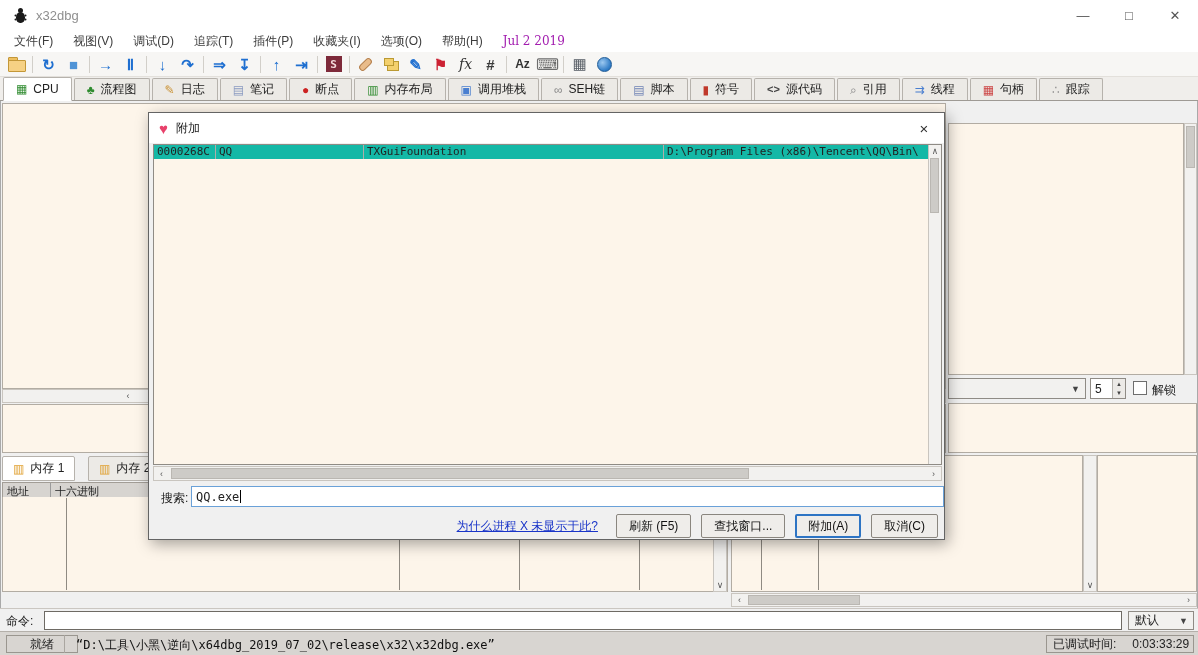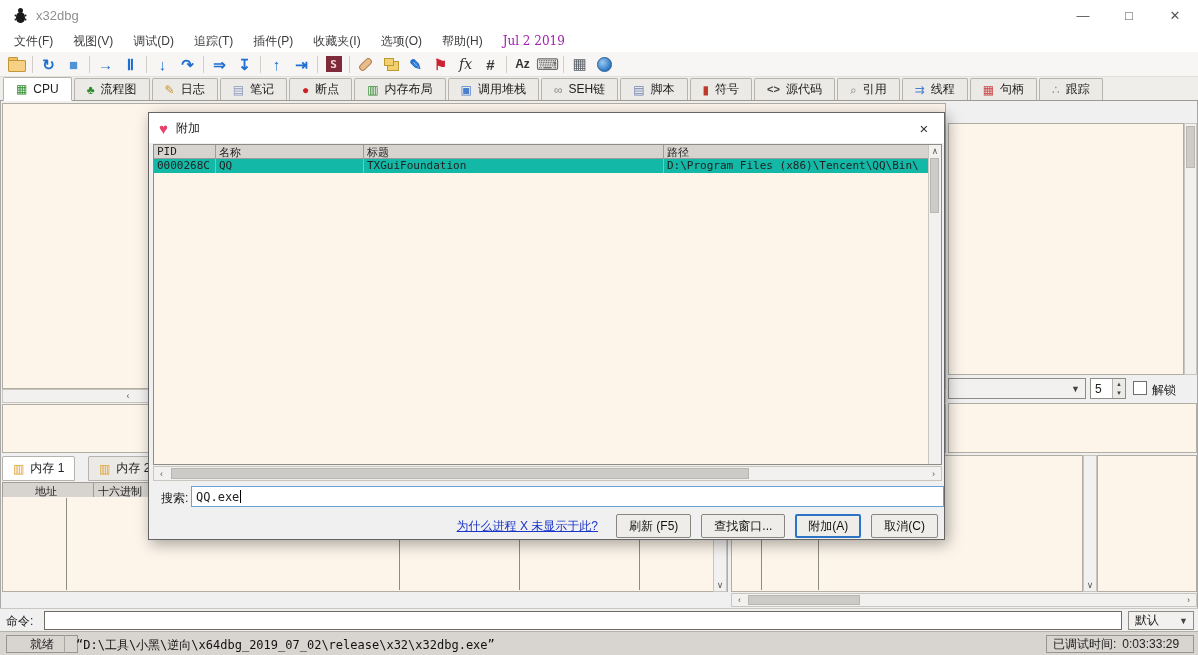--- a/index.html
+++ b/index.html
@@ -299,21 +299,21 @@
 
   <div class="memtab sel" style="left:2px; top:456px;">
     <span class="tico" style="color:#e0a030;">▥</span>
     <span>内存 1</span>
   </div>
   <div class="memtab" style="left:88px; top:456px;">
     <span class="tico" style="color:#e0a030;">▥</span>
     <span>内存 2</span>
   </div>
   <div class="dumphdr" style="left:2px; top:482px; width:726px; height:16px;">
-    <span class="cell" style="width:63px;margin-left:28px;">地址</span>
+    <span class="cell" style="width:48px;">地址</span>
     <span class="cell" style="flex:1; border-right:none;">十六进制</span>
   </div>
   <div class="pane" style="left:2px; top:497px; width:726px; height:95px; border-top:none;">
     <span class="vline" style="left:63px;"></span>
     <span class="vline" style="left:396px;"></span>
     <span class="vline" style="left:516px;"></span>
     <span class="vline" style="left:636px;"></span>
   </div>
   <div class="sb" style="left:713px; top:497px; width:14px; height:95px;">
     <span class="sb-btn" style="left:0; bottom:0; width:12px; height:13px;">∨</span>
@@ -333,26 +333,20 @@
   </div>
 
   <div class="dialog">
     <div class="dlg-title">
       <span class="heart-icon">♥</span>
       <span>附加</span>
     </div>
     <button class="dlg-close">×</button>
 
     <div class="dlg-table">
-      <div class="dt-hrow">
-        <span class="cell w-pid">PID</span>
-        <span class="cell w-name">名称</span>
-        <span class="cell w-title">标题</span>
-        <span class="cell w-path">路径</span>
-      </div>
       <div class="dt-row">
         <span class="cell w-pid">0000268C</span>
         <span class="cell w-name">QQ</span>
         <span class="cell w-title">TXGuiFoundation</span>
         <span class="cell w-path">D:\Program Files (x86)\Tencent\QQ\Bin\</span>
       </div>
       <div class="dt-vsb">
         <span class="sb-btn" style="left:0; top:0; width:12px; height:12px;">∧</span>
         <span class="sb-thumb" style="left:1px; top:13px; width:9px; height:55px;"></span>
       </div>
@@ -385,19 +379,19 @@
     <div class="combo cmd-combo">
       <span>默认</span>
       <span class="arr">▼</span>
     </div>
   </div>
 
   <div class="statusbar">
     <span class="st-cell" style="left:6px; width:72px;">就绪</span>
     <span class="st-sep"></span>
     <span class="st-path">“D:\工具\小黑\逆向\x64dbg_2019_07_02\release\x32\x32dbg.exe”</span>
-    <span class="st-cell" style="left:1046px; width:148px; justify-content:flex-start; gap:6px;">
+    <span class="st-cell" style="left:1046px; width:148px; justify-content:flex-start; gap:16px;">
       <span>已调试时间:</span>
       <span>0:03:33:29</span>
     </span>
   </div>
 
 </div>
 
 </body></html>

